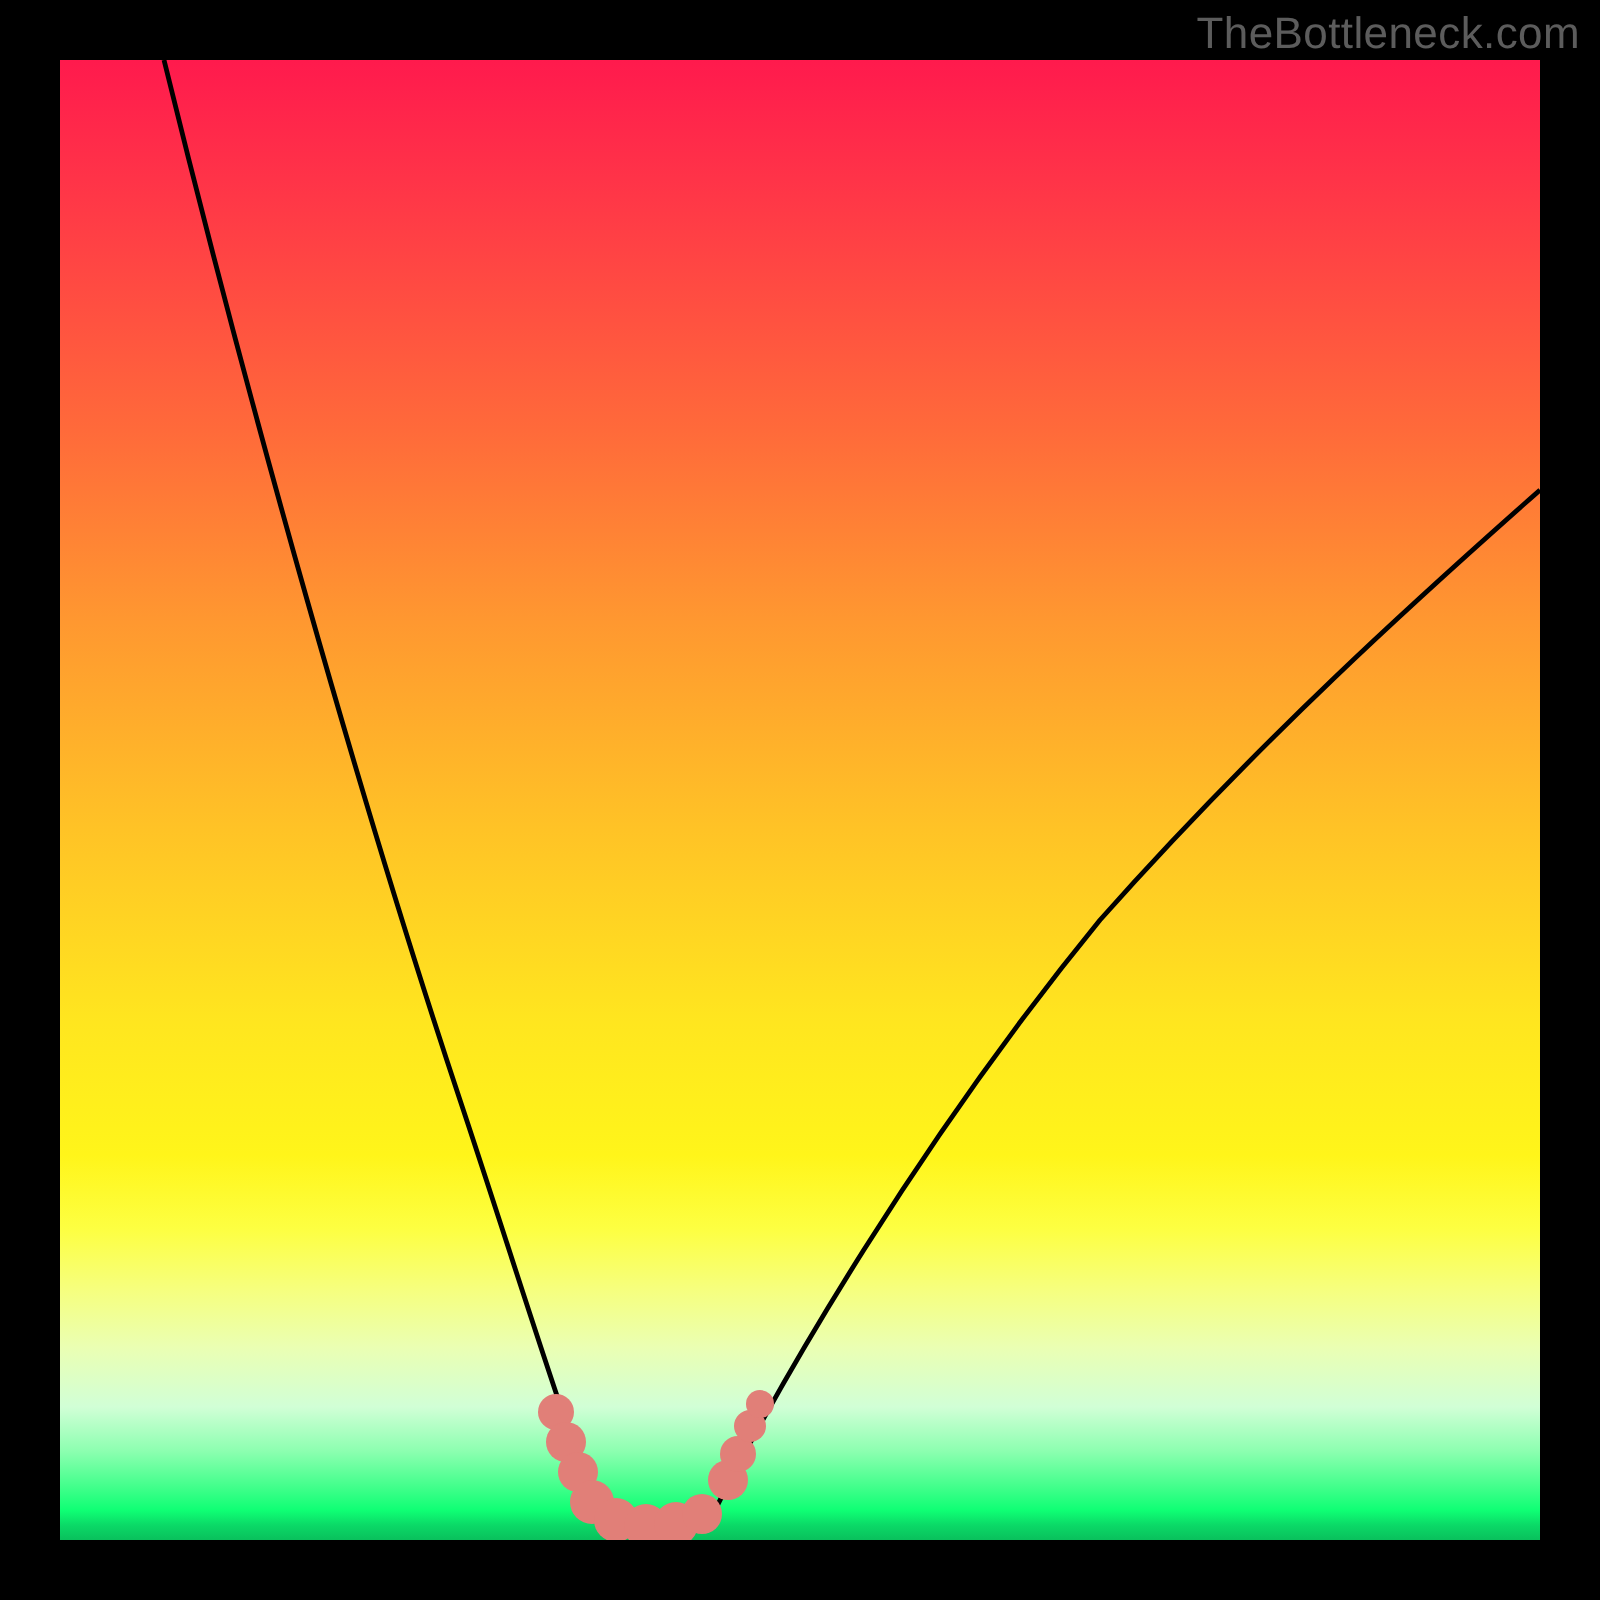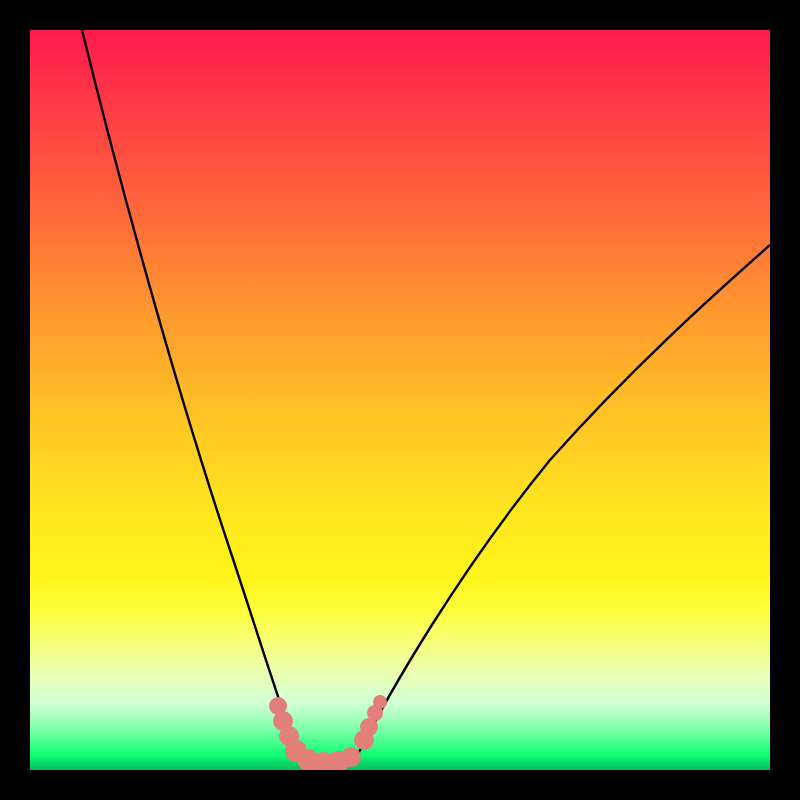--- a/index.html
+++ b/index.html
@@ -58,20 +58,21 @@
   svg.curves {
     position: absolute;
     inset: 0;
   }
 </style>
 </head>
 <body>
 
 <div class="frame">
 
+  <div class="watermark">TheBottleneck.com</div>
 
   <div class="plot-area">
     <div class="gradient"></div>
 
     <svg class="curves" viewBox="0 0 740 740" preserveAspectRatio="none">
 
       <path d="M 52 0
                C 95 175, 150 370, 200 520
                C 225 595, 248 670, 270 730" fill="none" stroke="#000" stroke-width="2.4"></path>
 

